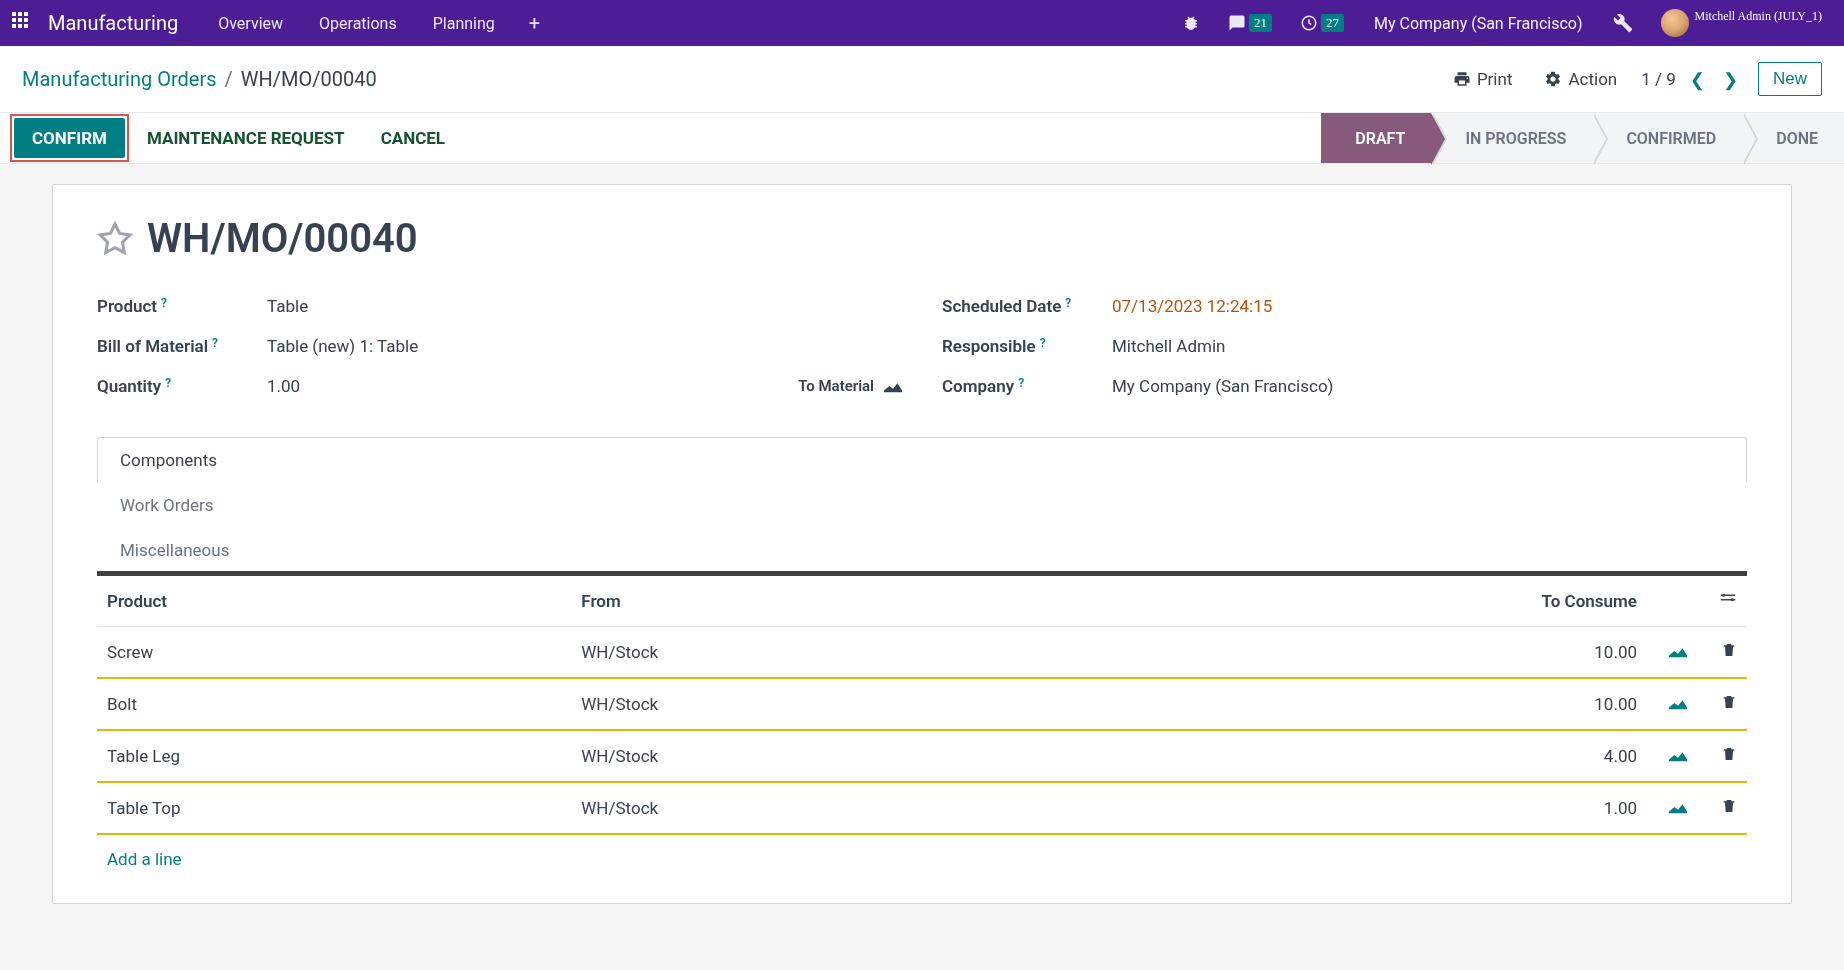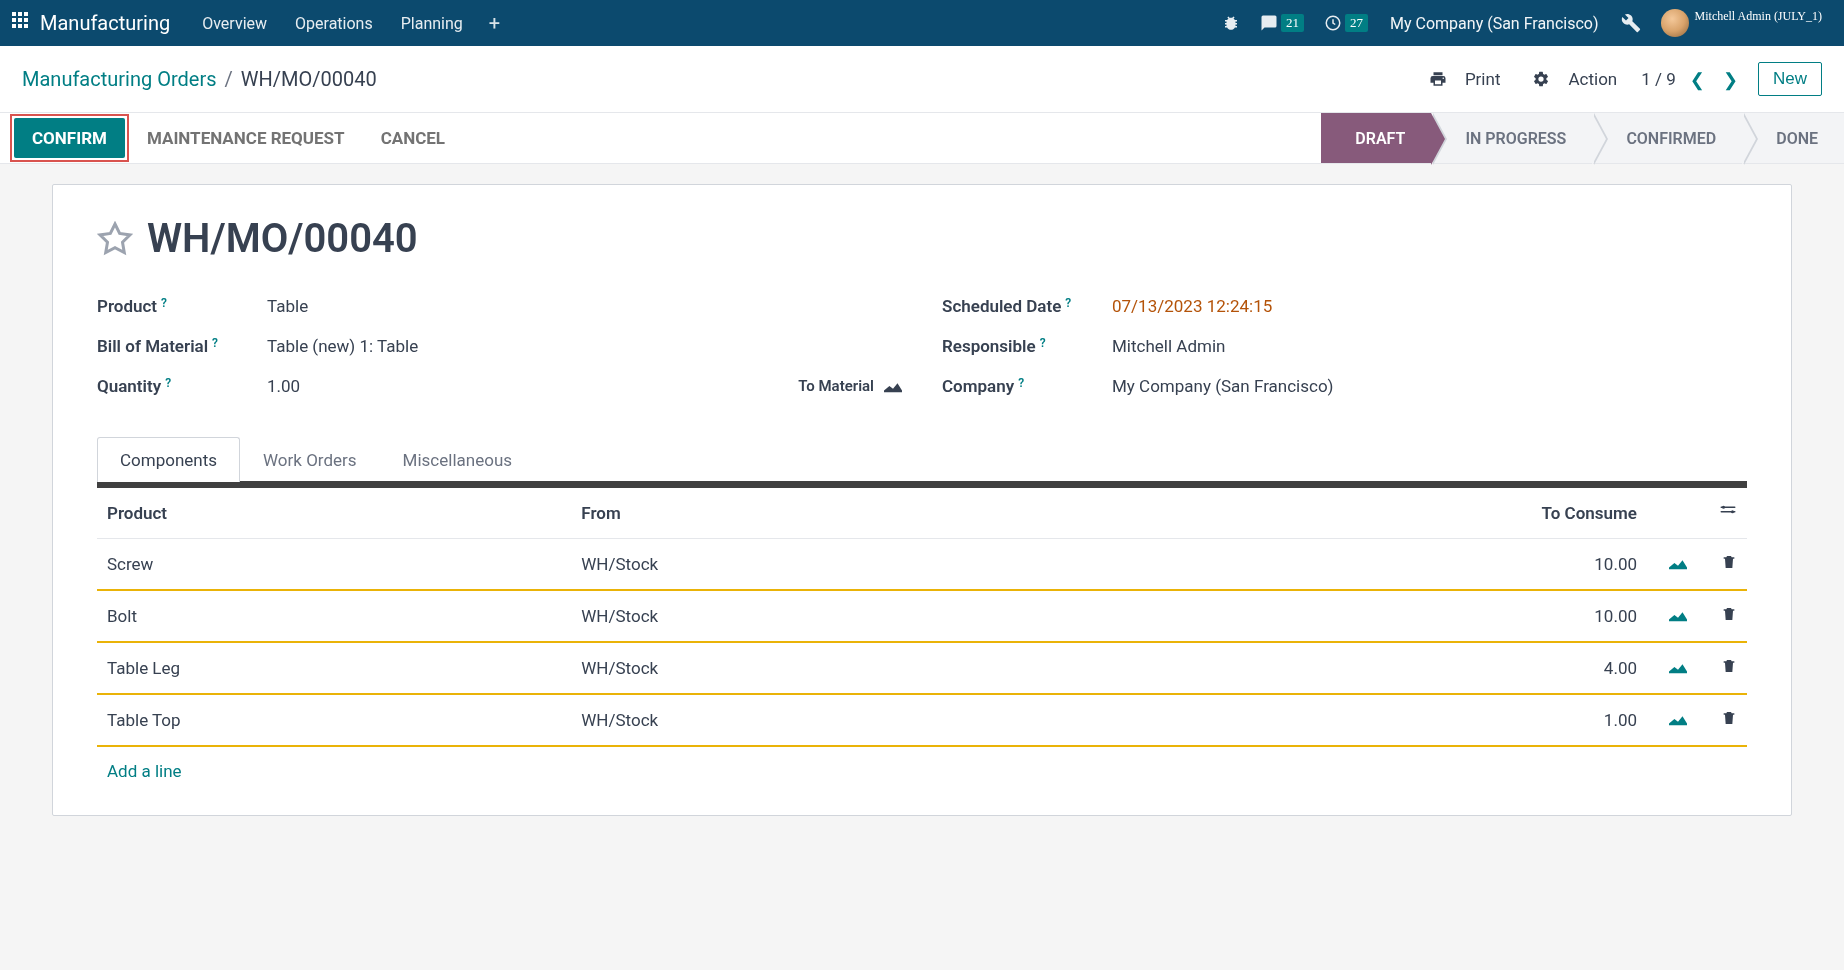--- a/index.html
+++ b/index.html
@@ -1,60 +1,60 @@
 <!DOCTYPE html>
 <html><head>
 <meta charset="utf-8">
 <style>
 * { box-sizing: border-box; margin: 0; padding: 0; }
 body { font-family: -apple-system, BlinkMacSystemFont, "Segoe UI", Roboto, "Helvetica Neue", Arial, sans-serif; font-size: 15px; color: #374151; background: #f5f5f5; }
-.topbar { background: #0c4a6e; color: #fff; display: flex; align-items: center; height: 46px; padding: 0 12px; }
+.topbar { background: #4c1d95; color: #fff; display: flex; align-items: center; height: 46px; padding: 0 12px; gap: 8px; }
 .apps-icon { width: 22px; height: 22px; display: grid; grid-template-columns: repeat(3,4px); grid-template-rows: repeat(3,4px); gap: 2px; cursor: pointer; }
 .apps-icon span { background: #fff; }
 .brand { font-size: 20px; margin-left: 6px; margin-right: 18px; font-weight: 400; }
 .nav-item { color: rgba(255,255,255,0.9); padding: 0 14px; font-size: 16px; cursor: pointer; }
 .nav-plus { color: rgba(255,255,255,0.85); font-size: 20px; padding: 0 12px; cursor: pointer; }
 .spacer { flex: 1; }
 .top-icon { color: rgba(255,255,255,0.9); padding: 0 10px; display: flex; align-items: flex-start; cursor: pointer; position: relative; font-family: Liberation Serif, serif; }
 .badge { background: #017e84; color: #fff; font-size: 13px; padding: 1px 5px; border-radius: 2px; margin-left: 3px; }
 .company-name { color: rgba(255,255,255,0.95); padding: 0 12px; font-size: 16px; cursor: pointer; }
 .avatar { width: 28px; height: 28px; border-radius: 50%; background: radial-gradient(circle at 40% 35%, #f4c89a 0%, #d9a36b 50%, #8b6239 100%); margin-right: 6px; }
 .user-name { color: #fff; font-size: 12px; }
 .controlbar { background: #fff; display: flex; align-items: center; padding: 16px 22px; gap: 16px; }
 .breadcrumb { display: flex; align-items: center; font-size: 20px; }
 .breadcrumb a { color: #017e84; text-decoration: none; }
 .breadcrumb .sep { color: #6b7280; margin: 0 8px; }
 .breadcrumb .current { color: #374151; }
-.ctl-btn { display: flex; align-items: center; gap: 18px; color: #374151; font-size: 17px; cursor: pointer; padding: 4px 8px; }
+.ctl-btn { display: flex; align-items: center; gap: 6px; color: #374151; font-size: 17px; cursor: pointer; padding: 4px 8px; }
 .pager { font-size: 17px; color: #374151; display: flex; align-items: center; gap: 10px; }
 .pager-arrow { color: #017e84; font-size: 18px; cursor: pointer; padding: 2px 4px; }
 .new-btn { border: 1px solid #017e84; color: #017e84; background: #fff; padding: 6px 14px; font-size: 17px; cursor: pointer; border-radius: 2px; }
 .statusbar { background: #fff; display: flex; align-items: center; border-top: 1px solid #e5e7eb; border-bottom: 1px solid #e5e7eb; height: 52px; text-align: center; }
-.status-btn { font-size: 17px; font-weight: 700; color: #737373; padding: 10px 18px; cursor: pointer; }
+.status-btn { font-size: 17px; font-weight: 700; color: #14532d; padding: 10px 18px; cursor: pointer; }
 .status-btn.primary { background: #017e84; color: #fff; border-radius: 2px; margin-left: 14px; }
 .highlight-box { border: 2px solid #d9534f; padding: 2px; margin-left: 10px; display: inline-flex; }
 .statusflow { margin-left: auto; display: flex; align-items: stretch; height: 100%; }
 .flow-step { display: flex; align-items: center; padding: 0 26px 0 34px; font-size: 16px; font-weight: 600; color: #6b7280; position: relative; background: #f3f4f6; }
 .flow-step:not(:last-child)::after { content: ""; position: absolute; right: -14px; top: 0; width: 0; height: 0; border-top: 26px solid transparent; border-bottom: 26px solid transparent; border-left: 14px solid #f3f4f6; z-index: 2; }
 .flow-step:not(:last-child)::before { content: ""; position: absolute; right: -16px; top: 0; width: 0; height: 0; border-top: 26px solid transparent; border-bottom: 26px solid transparent; border-left: 14px solid #d1d5db; z-index: 1; }
 .flow-step.active { background: #875A7B; color: #fff; }
 .flow-step.active::after { border-left-color: #875A7B; }
 .sheet-wrap { padding: 20px 52px; }
 .sheet { background: #fff; border: 1px solid #d1d5db; border-radius: 2px; padding: 30px 44px 20px; }
 .title-row { display: flex; align-items: center; gap: 14px; margin-bottom: 24px; }
 .star-icon { width: 36px; height: 36px; color: #9ca3af; cursor: pointer; }
 .record-title { font-size: 40px; font-weight: 600; color: #374151; }
 .fields-grid { display: grid; grid-template-columns: 1fr 1fr; gap: 0 40px; margin-bottom: 30px; }
 .field-row { display: flex; align-items: center; padding: 10px 0; }
 .field-label { width: 170px; font-weight: 600; color: #374151; font-size: 17px; display: flex; align-items: flex-start; }
 .help-q { color: #017e84; font-size: 12px; margin-left: 4px; vertical-align: super; cursor: pointer; }
 .field-value { font-size: 17px; color: #374151; flex: 1; }
 .field-value.warning { color: #b45309; }
 .produce-label { font-weight: 600; margin-left: auto; display: flex; align-items: center; gap: 10px; color: #374151; }
-.tabs { display: flex; border-bottom: 7px solid #404040; }
+.tabs { display: flex; border-bottom: 5px solid #404040; flex-direction: column; }
 .tab { padding: 12px 22px; font-size: 17px; color: #6b7280; cursor: pointer; border: 1px solid transparent; border-bottom: none; position: relative; top: 1px; }
 .tab.active { color: #374151; border-color: #d1d5db; background: #fff; border-radius: 3px 3px 0 0; }
 .table { width: 100%; border-collapse: collapse; }
 .table th { text-align: left; padding: 14px 10px; font-weight: 600; font-size: 17px; color: #374151; border-bottom: 1px solid #e5e7eb; }
 .table th.right { text-align: right; }
 .table td { padding: 14px 10px; font-size: 17px; border-bottom: 2px solid #eab308; }
 .table td.right { text-align: right; }
 .row-icon { color: #374151; cursor: pointer; }
 .add-line { color: #017e84; cursor: pointer; padding: 14px 10px; font-size: 17px; }
 .chart-icon-svg { width: 18px; height: 14px; }

